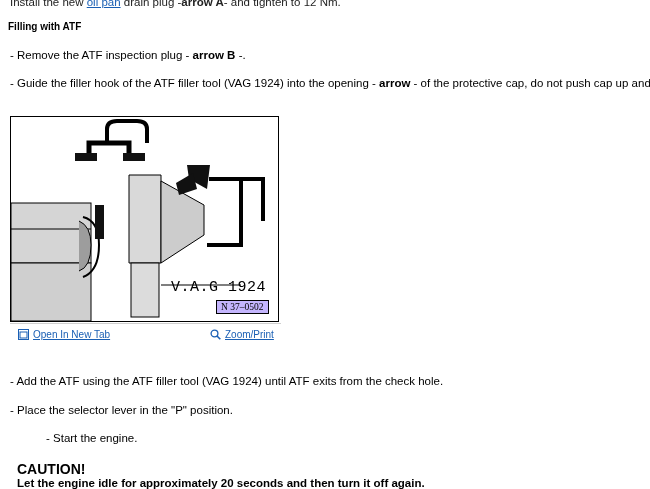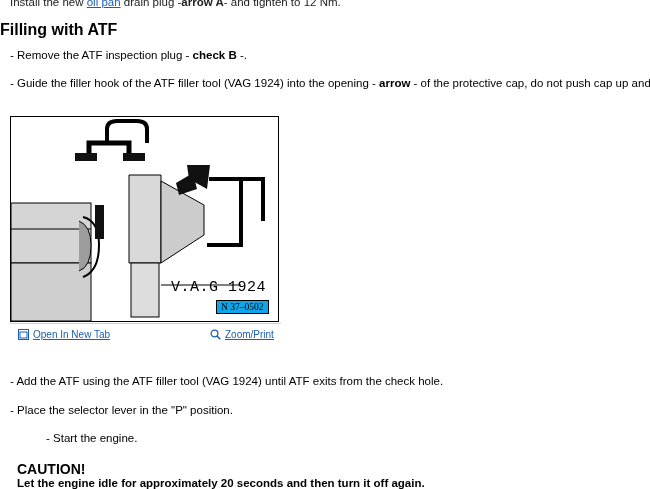--- a/index.html
+++ b/index.html
@@ -32,22 +32,22 @@
     white-space: nowrap;
   }
   .line-clipped .link {
     color: #1a5fb4;
     text-decoration: underline;
   }
   .line-clipped b { font-weight: bold; }
   .heading {
     position: absolute;
     top: 21px;
-    left: 0;
-    font-size: 16px;
+    left: 8px;
+    font-size: 10px;
     font-weight: bold;
   }
   .step {
     position: absolute;
     left: 10px;
     font-size: 11.5px;
     white-space: nowrap;
   }
   .step b { font-weight: bold; }
   .s1 { top: 49px; }
@@ -126,38 +126,38 @@
     font-family: Liberation Mono, monospace;
     letter-spacing: .5px;
   }
   .label-code {
     position: absolute;
     left: 205px;
     top: 183px;
     font-size: 9.5px;
     border: 1px solid #000;
     padding: 1px 4px;
-    background: #0ea5e9;
+    background: #c4b5fd;
     font-family: "Liberation Serif", serif;
   }
 </style>
 </head>
 <body>
 
 <div class="page">
 
   <div class="line-clipped">
     <span>Install the new </span><span class="link">oil pan</span><span> drain plug -</span><b>arrow A</b><span>- and tighten to 12 Nm.</span>
   </div>
 
   <div class="heading">Filling with ATF</div>
 
   <div class="step s1">
     <span>- Remove the ATF inspection plug -</span>
-    <b>check B</b>
+    <b>arrow B</b>
     <span>-.</span>
   </div>
 
   <div class="step s2">
     <span>- Guide the filler hook of the ATF filler tool (VAG 1924) into the opening -</span>
     <b>arrow</b>
     <span>- of the protective cap, do not push cap up and in while doing so.</span>
   </div>
 
   <div class="figure">

